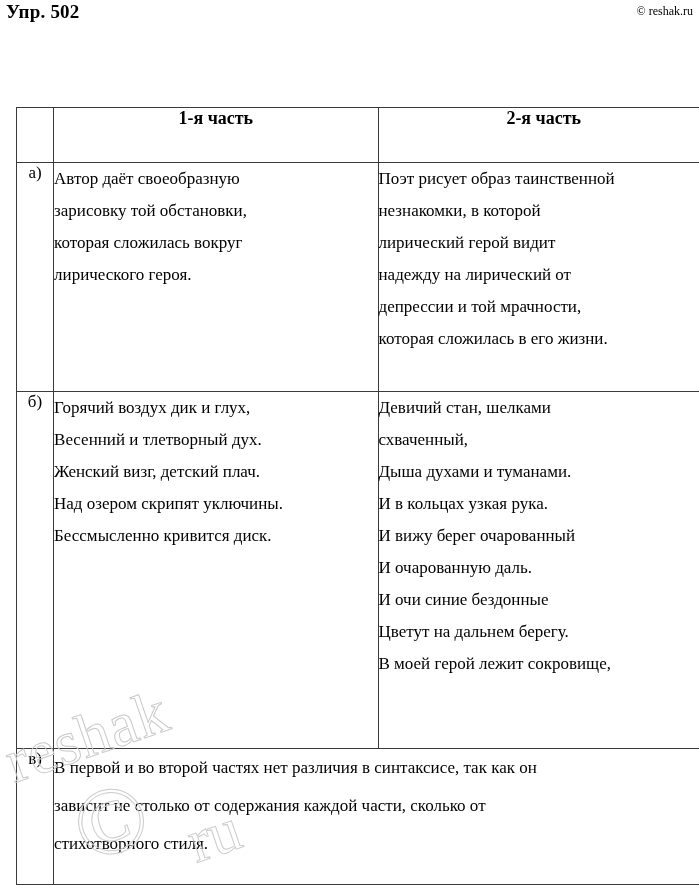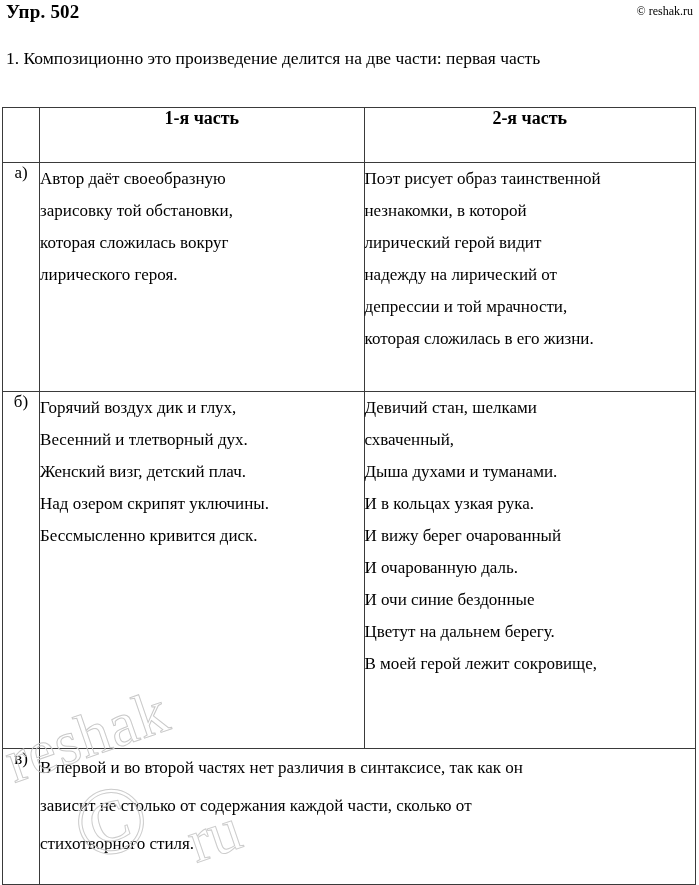--- a/index.html
+++ b/index.html
@@ -42,21 +42,21 @@
   .intro {
     padding: 4px 8px 0 6px;
     font-size: 17.5px;
     line-height: 30px;
   }
   .intro div { white-space: nowrap; }
 
   
   .tbl-wrap {
     position: absolute;
-    left: 2px;
+    left: 16px;
     top: 107px;
     width: 588px;
     height: 776px;
     box-sizing: border-box;
   }
   table.analysis {
     border-collapse: collapse;
     width: 694px;
     table-layout: fixed;
     font-size: 17px;
@@ -153,21 +153,20 @@
 </style>
 </head>
 <body>
 
 <div class="page-head">
   <div class="ex-title">Упр. 502</div>
   <div class="site-mark">© reshak.ru</div>
 </div>
 
 <div class="intro">
-  <div>1. Композиционно это произведение делится на две части: первая часть</div>
 </div>
 
 <div class="tbl-wrap">
   <table class="analysis">
     <colgroup>
       <col class="c-mark">
       <col class="c-part1">
       <col class="c-part2">
     </colgroup>
     <tbody>

